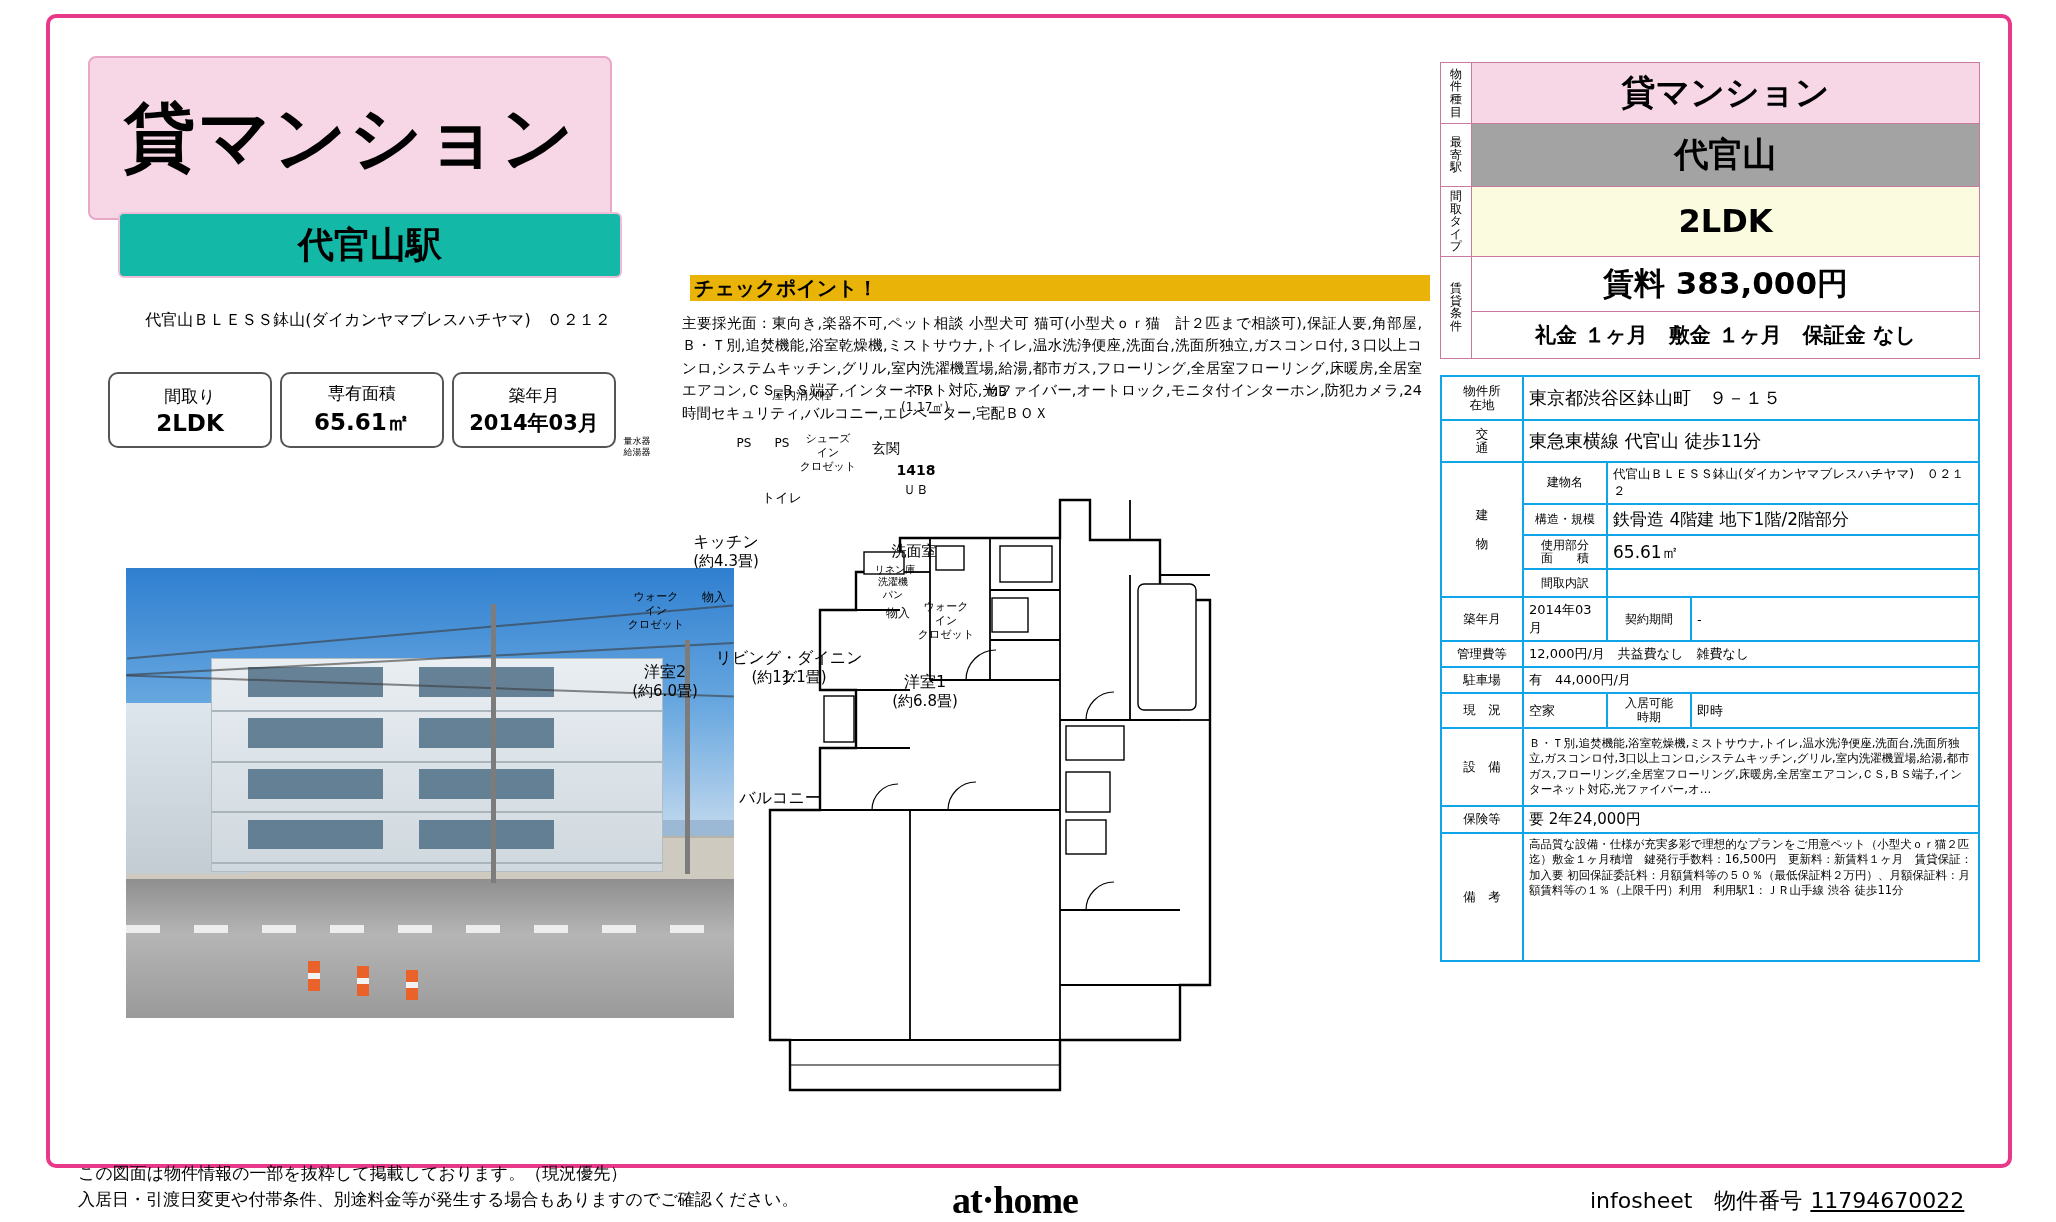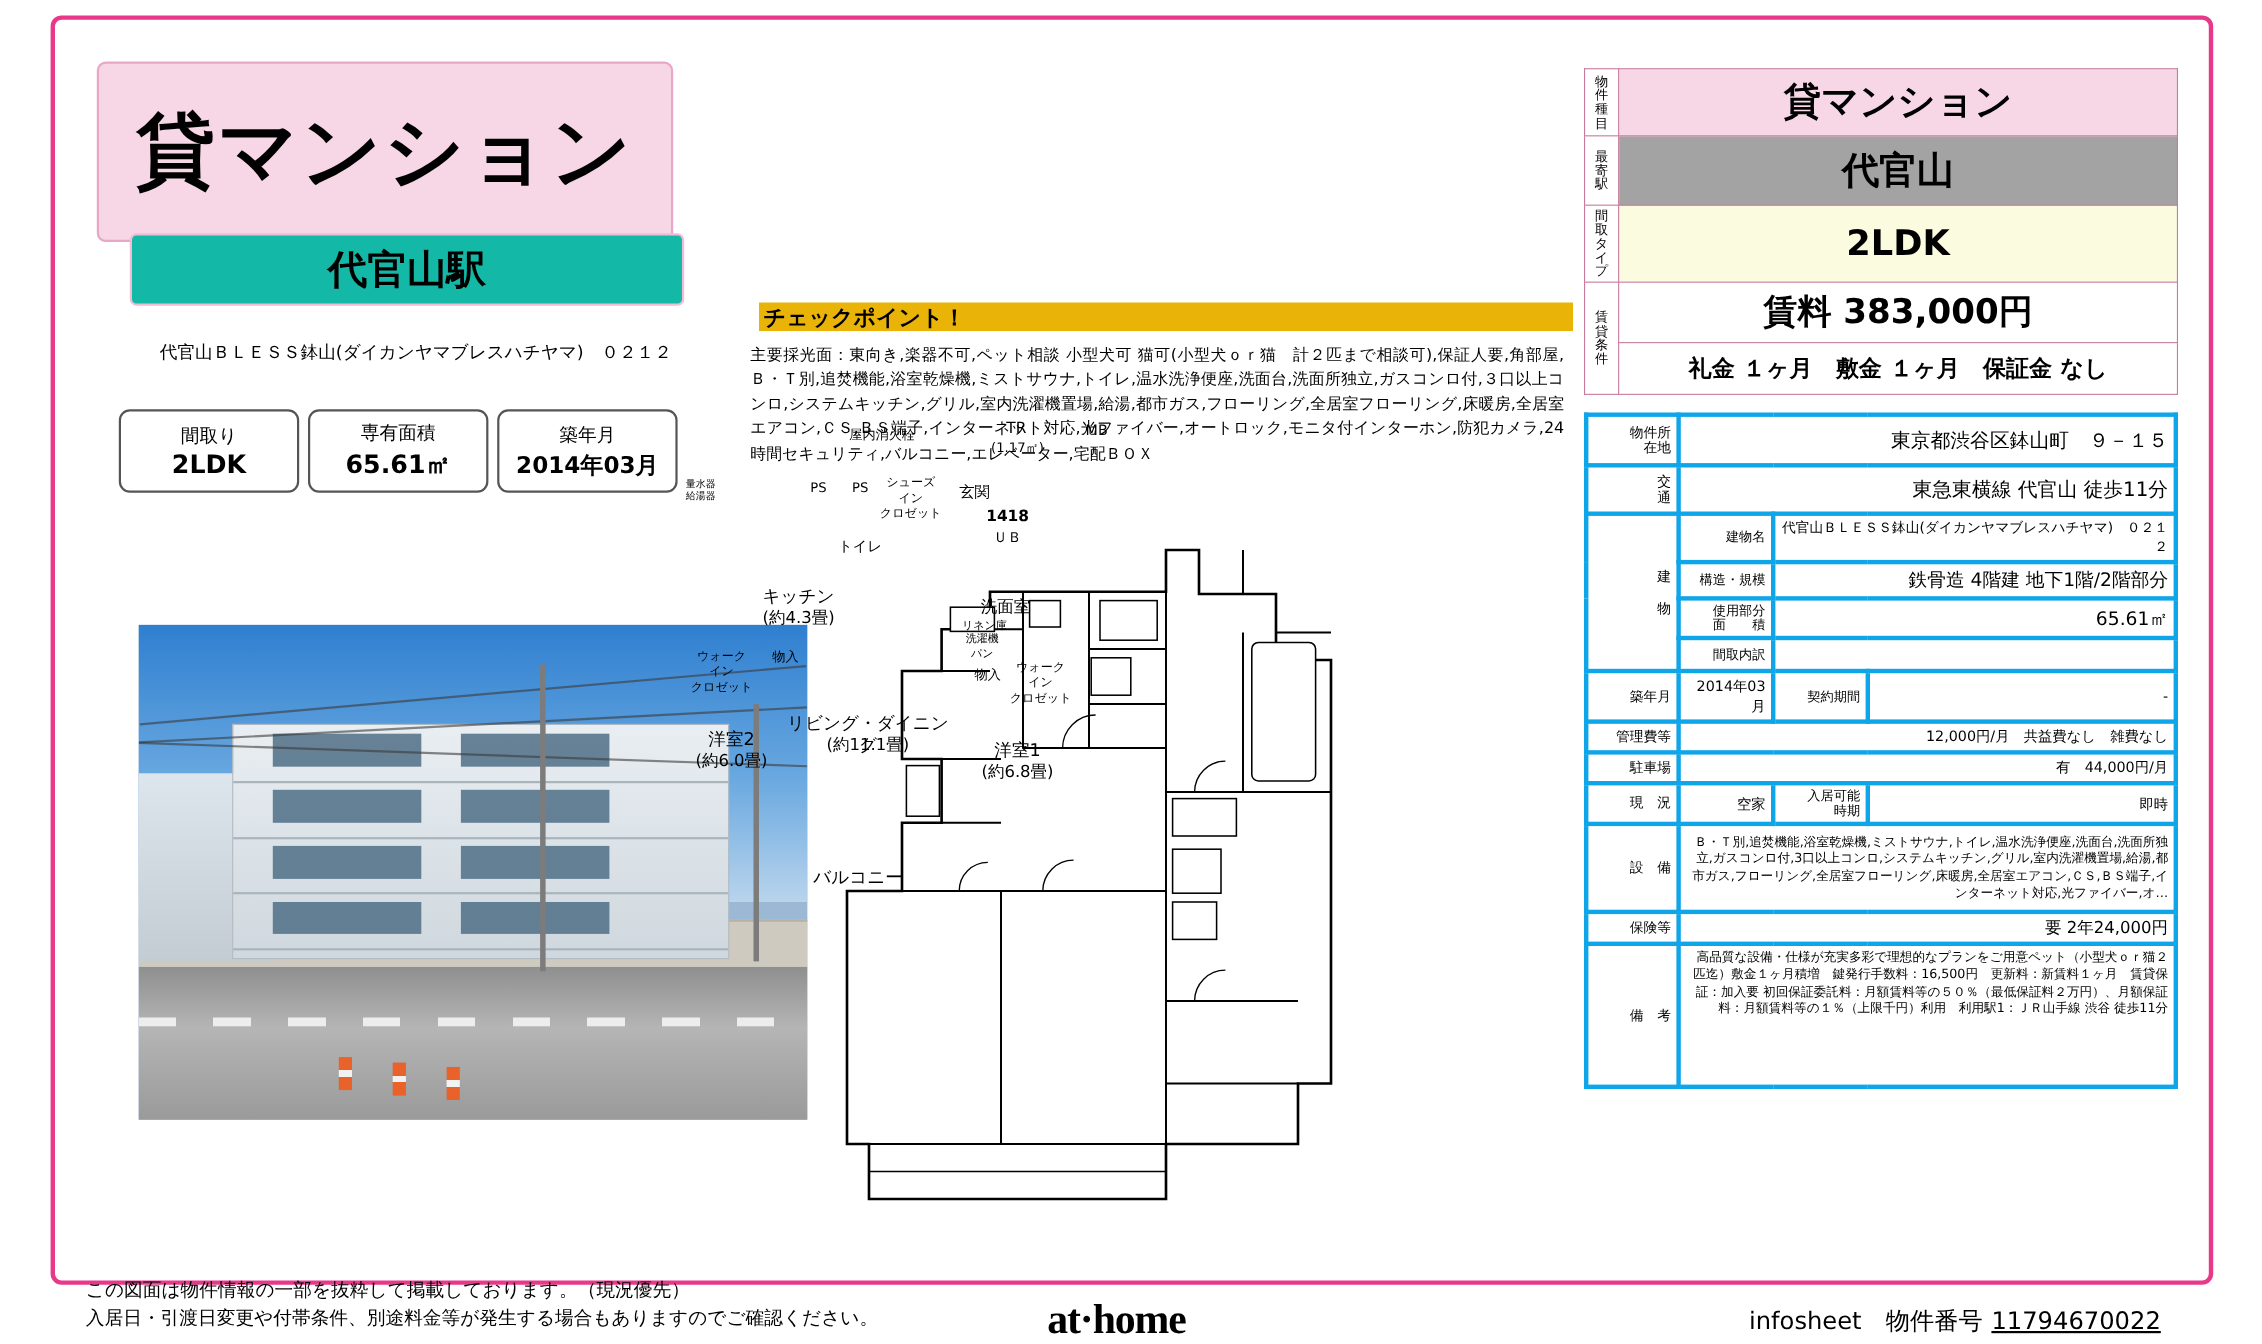--- a/index.html
+++ b/index.html
@@ -215,24 +215,23 @@
   .hdr-fee { background: #fff; text-align: center; font-size: 21px; font-weight: bold; height: 42px;}
 
   .blk2 { margin-top: 16px; }
   table.rt2 {
     border-collapse: collapse;
     width: 540px;
     font-family: "DejaVu Sans", sans-serif;
     font-size: 13px;
   }
   table.rt2 td {
-    border: 4px solid #0ea5e9;
+    border: 2px solid #0ea5e9;
     padding: 3px 5px;
     vertical-align: middle;
-    text-align: right;
   }
   .addr-val { font-size: 18px; height: 36px; }
   .access-val { font-size: 18px; height: 34px; }
   .sublab { width: 72px; text-align: center; font-size: 12px; line-height: 1.1; }
   .lab-s { width: 70px; text-align: center; font-size: 12.5px; line-height:1.15; }
   .big15 { font-size: 15px; }
   .big17 { font-size: 17px; }
   .tiny { font-size: 11.5px; line-height: 1.35; }
 
   

